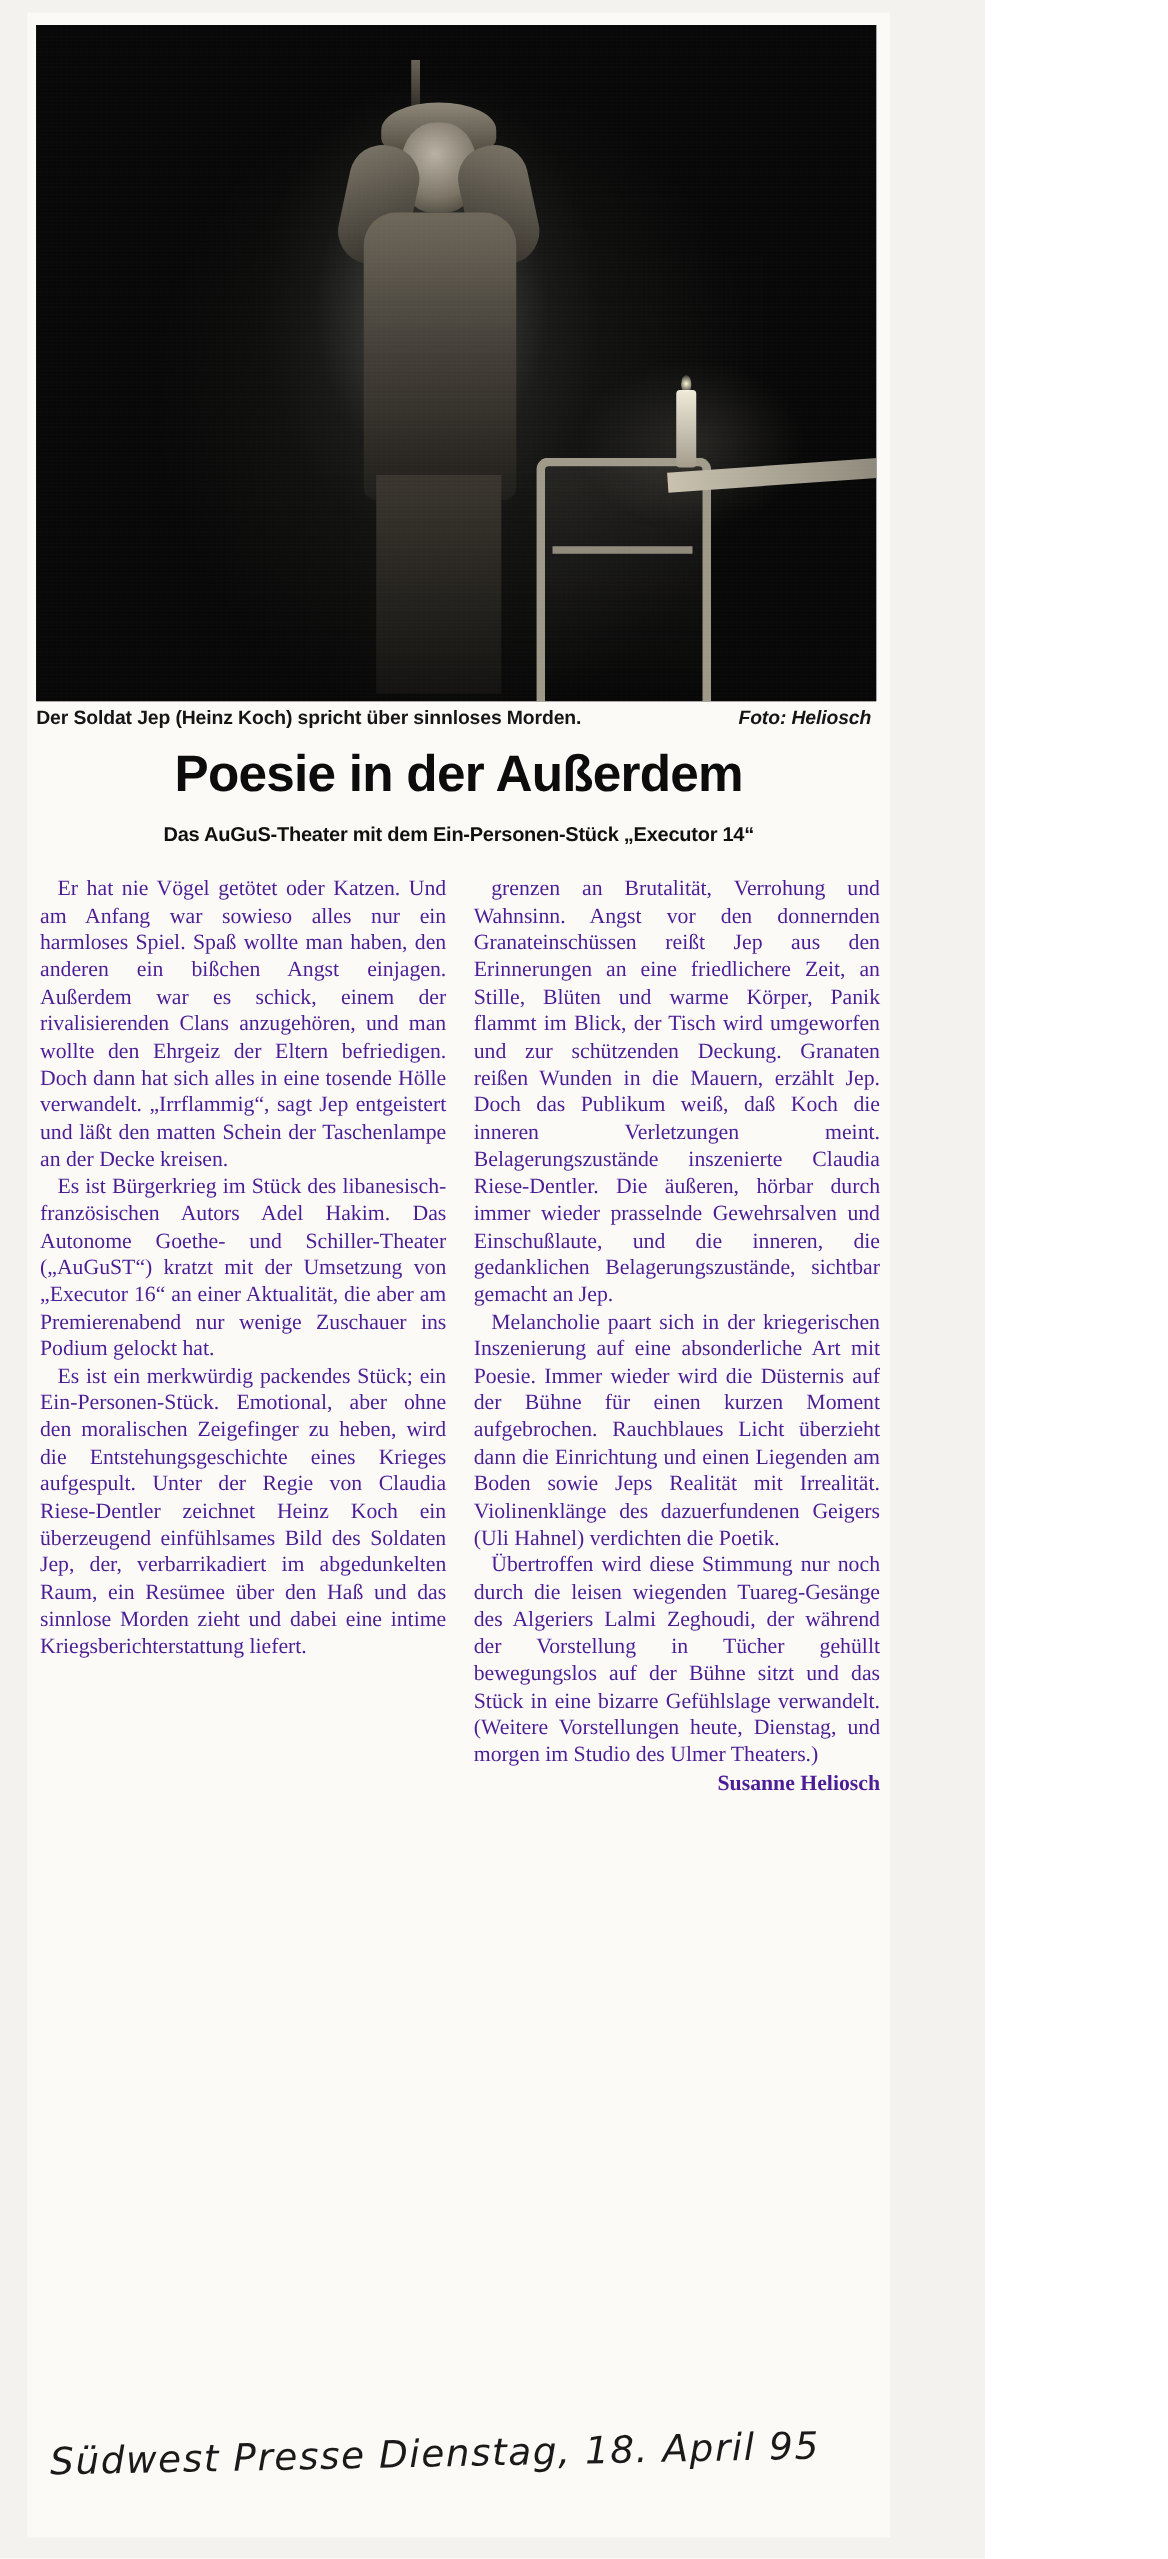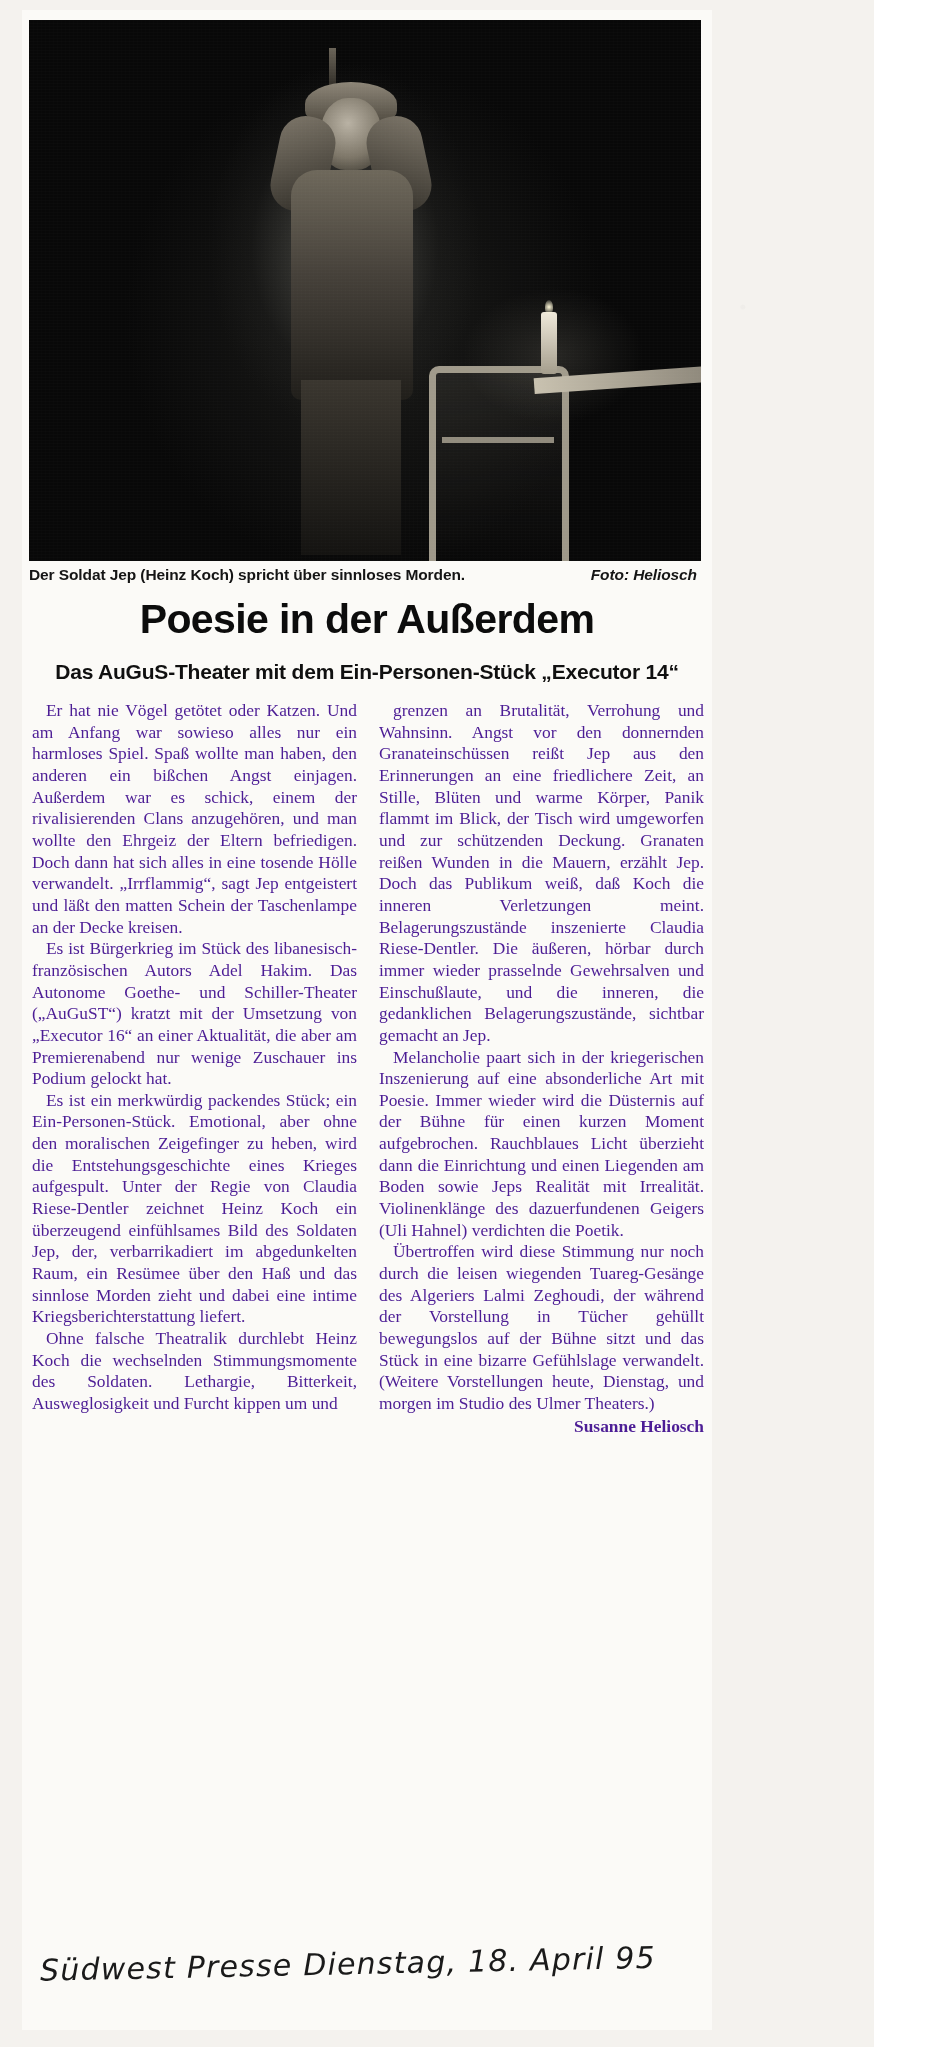--- a/index.html
+++ b/index.html
@@ -10,21 +10,21 @@
   body {
     width: 934px;
     height: 2047px;
     font-family: "Liberation Serif", serif;
     color: #111;
     position: relative;
     overflow: hidden;
   }
   .page {
     position: relative;
-    width: 874px;
+    width: 788px;
     height: 2047px;
     background: #f4f2ee;
     background-image:
       radial-gradient(circle at 12% 30%, rgba(0,0,0,0.025) 0 2px, transparent 3px),
       radial-gradient(circle at 55% 70%, rgba(0,0,0,0.02) 0 2px, transparent 3px),
       radial-gradient(circle at 85% 15%, rgba(0,0,0,0.02) 0 2px, transparent 3px);
   }
   .clipping {
     position: absolute;
     left: 22px;
@@ -189,21 +189,21 @@
     color: #0c0c0c;
   }
   .subhead {
     position: absolute;
     left: 10px;
     top: 650px;
     width: 670px;
     text-align: center;
     font-family: "Liberation Sans", sans-serif;
     font-weight: 700;
-    font-size: 21px;
+    font-size: 16px;
     letter-spacing: -0.2px;
     color: #101010;
   }
 
   
   .columns {
     position: absolute;
     left: 10px;
     top: 690px;
     width: 672px;
@@ -275,21 +275,20 @@
     </div>
 
     <div class="headline">Poesie in der Außerdem</div>
     <div class="subhead">Das AuGuS-Theater mit dem Ein-Personen-Stück „Executor 14“</div>
 
     <div class="columns">
       <div class="col">
         <p>Er hat nie Vögel getötet oder Katzen. Und am Anfang war sowieso alles nur ein harmloses Spiel. Spaß wollte man haben, den anderen ein bißchen Angst einjagen. Außerdem war es schick, einem der rivalisierenden Clans anzugehören, und man wollte den Ehrgeiz der Eltern befriedigen. Doch dann hat sich alles in eine tosende Hölle verwandelt. „Irrflammig“, sagt Jep entgeistert und läßt den matten Schein der Taschenlampe an der Decke kreisen.</p>
         <p>Es ist Bürgerkrieg im Stück des libanesisch-französischen Autors Adel Hakim. Das Autonome Goethe- und Schiller-Theater („AuGuST“) kratzt mit der Umsetzung von „Executor 16“ an einer Aktualität, die aber am Premierenabend nur wenige Zuschauer ins Podium gelockt hat.</p>
         <p>Es ist ein merkwürdig packendes Stück; ein Ein-Personen-Stück. Emotional, aber ohne den moralischen Zeigefinger zu heben, wird die Entstehungsgeschichte eines Krieges aufgespult. Unter der Regie von Claudia Riese-Dentler zeichnet Heinz Koch ein überzeugend einfühlsames Bild des Soldaten Jep, der, verbarrikadiert im abgedunkelten Raum, ein Resümee über den Haß und das sinnlose Morden zieht und dabei eine intime Kriegsberichterstattung liefert.</p>
-        <p>Ohne falsche Theatralik durchlebt Heinz Koch die wechselnden Stimmungsmomente des Soldaten. Lethargie, Bitterkeit, Ausweglosigkeit und Furcht kippen um und</p>
       </div>
       <div class="col">
         <p>grenzen an Brutalität, Verrohung und Wahnsinn. Angst vor den donnernden Granateinschüssen reißt Jep aus den Erinnerungen an eine friedlichere Zeit, an Stille, Blüten und warme Körper, Panik flammt im Blick, der Tisch wird umgeworfen und zur schützenden Deckung. Granaten reißen Wunden in die Mauern, erzählt Jep. Doch das Publikum weiß, daß Koch die inneren Verletzungen meint. Belagerungszustände inszenierte Claudia Riese-Dentler. Die äußeren, hörbar durch immer wieder prasselnde Gewehrsalven und Einschußlaute, und die inneren, die gedanklichen Belagerungszustände, sichtbar gemacht an Jep.</p>
         <p>Melancholie paart sich in der kriegerischen Inszenierung auf eine absonderliche Art mit Poesie. Immer wieder wird die Düsternis auf der Bühne für einen kurzen Moment aufgebrochen. Rauchblaues Licht überzieht dann die Einrichtung und einen Liegenden am Boden sowie Jeps Realität mit Irrealität. Violinenklänge des dazuerfundenen Geigers (Uli Hahnel) verdichten die Poetik.</p>
         <p>Übertroffen wird diese Stimmung nur noch durch die leisen wiegenden Tuareg-Gesänge des Algeriers Lalmi Zeghoudi, der während der Vorstellung in Tücher gehüllt bewegungslos auf der Bühne sitzt und das Stück in eine bizarre Gefühlslage verwandelt. (Weitere Vorstellungen heute, Dienstag, und morgen im Studio des Ulmer Theaters.)</p>
         <span class="byline">Susanne Heliosch</span>
       </div>
     </div>
 
   </div>

